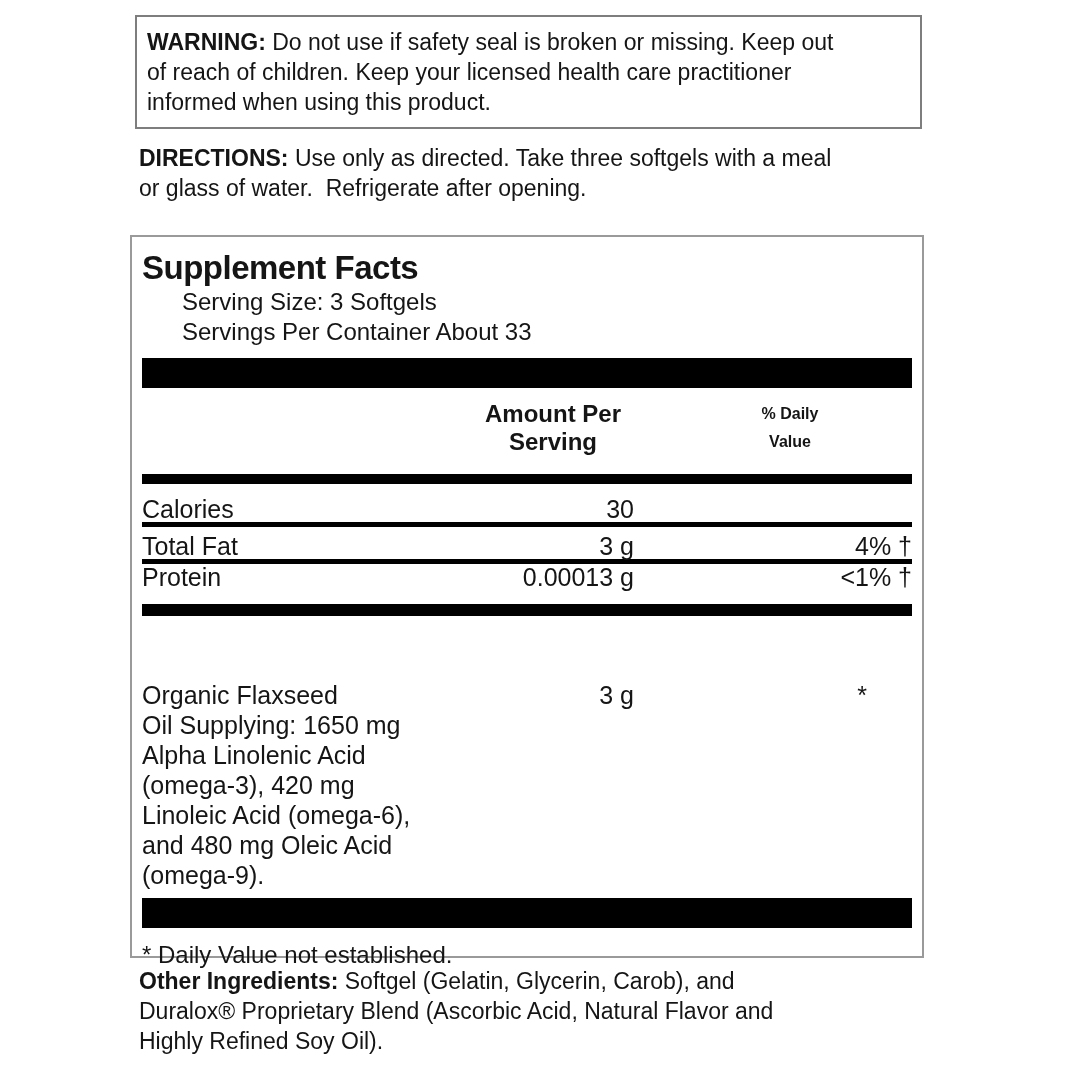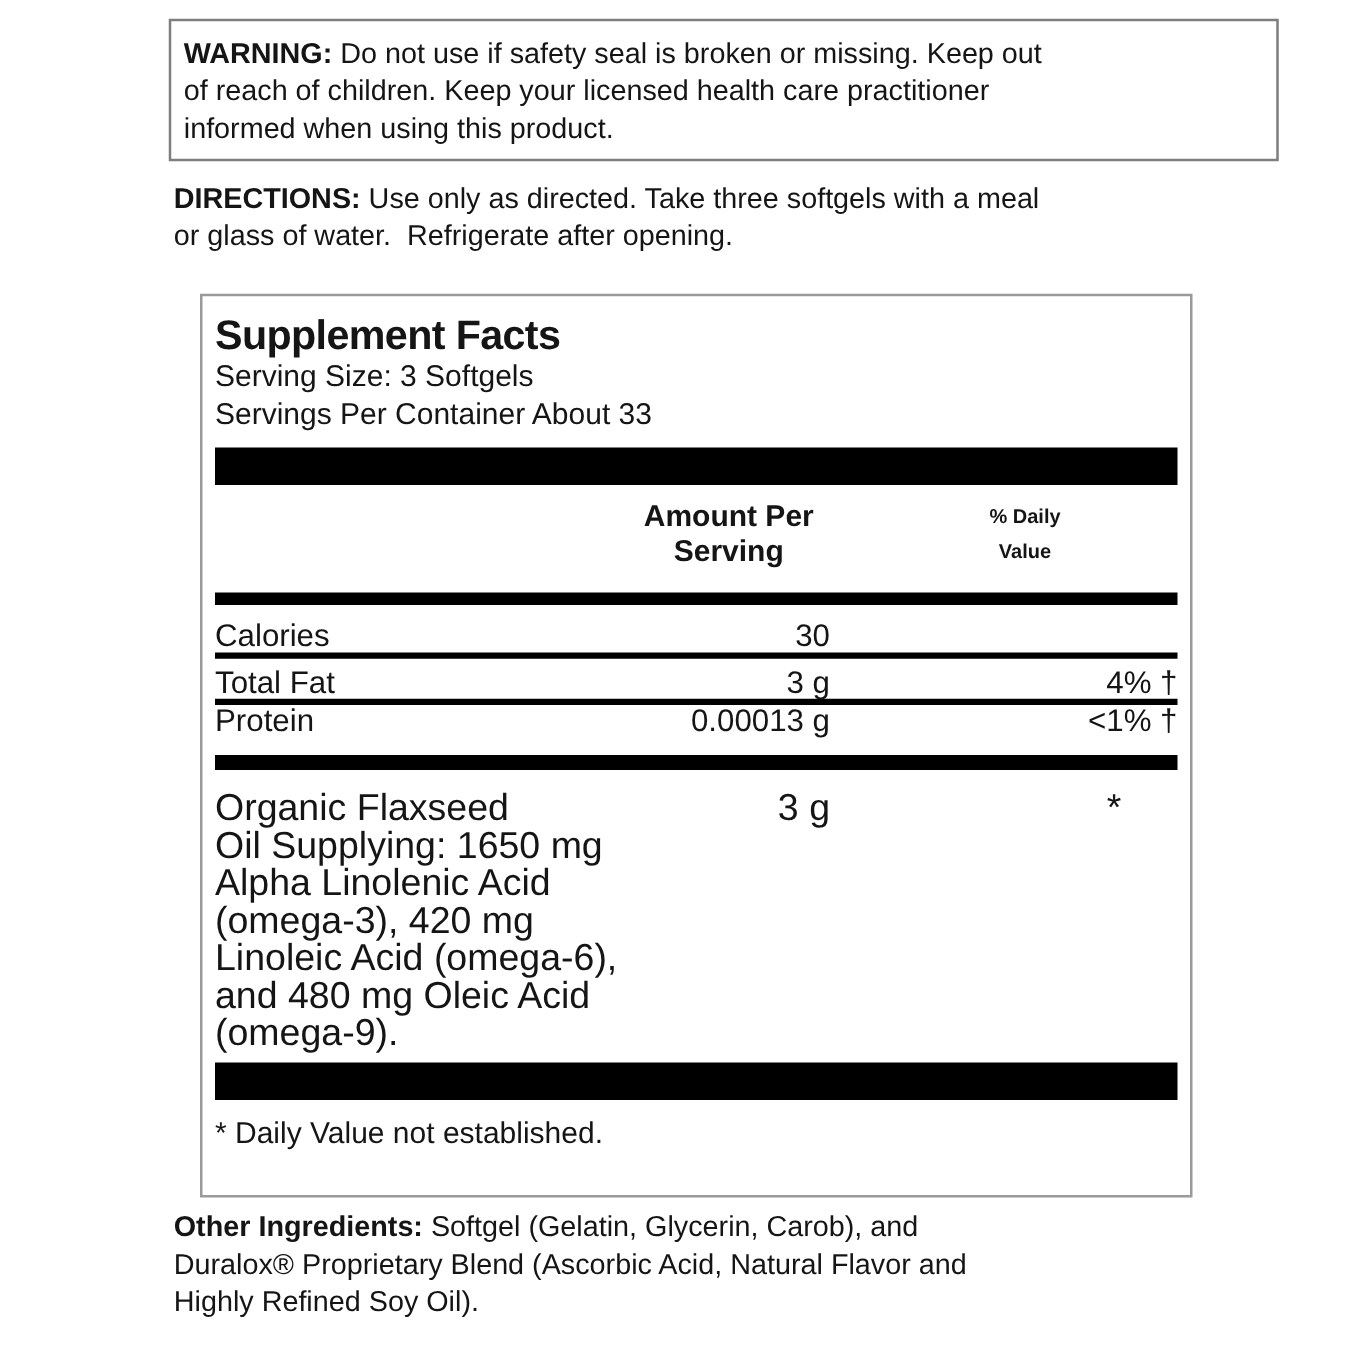--- a/index.html
+++ b/index.html
@@ -11,43 +11,43 @@
   body{
     width:1080px;height:1080px;position:relative;overflow:hidden;
     font-family:"Liberation Sans", sans-serif;color:var(--text);
   }
   .prewrap{white-space:pre-wrap;}
   .preline{white-space:pre-line;}
   b,.bold{font-weight:bold;}
 
   
   .warning-box{
-    position:absolute;left:135px;top:15px;width:888px;min-height:103px;
+    position:absolute;left:135px;top:15px;width:787px;min-height:103px;
     border:2px solid var(--border-dark);
     padding:10px 10px 10px 10px;
     font-size:23px;line-height:30px;
   }
 
   
   .directions{
     position:absolute;left:139px;top:143px;width:808px;
     font-size:23px;line-height:30px;
   }
 
   
   .panel{
-    position:absolute;left:160px;top:235px;width:794px;height:723px;
+    position:absolute;left:130px;top:235px;width:794px;height:723px;
     border:2px solid var(--border);
     padding:12px 10px 0 10px;
   }
   .sf-title{
     font-size:33px;font-weight:bold;letter-spacing:-0.5px;
     line-height:38px;
   }
-  .sf-serving{font-size:24px;line-height:30px;}
+  .sf-serving{font-size:24px;line-height:30px;margin-left:40px;}
 
   .bar{background:var(--bar);width:100%;}
   .bar-thick{height:30px;margin-top:11px;}
   .bar-medium{height:10px;}
   .bar-heavy{height:12px;margin-top:8px;}
   .bar-thick-bottom{height:30px;margin-top:8px;}
 
   .hdr-row{display:flex;padding-top:12px;margin-bottom:18px;justify-content:flex-end;}
   .hdr-spacer{width:330px;}
   .hdr-amount{
@@ -60,21 +60,21 @@
   }
 
   .nrow{display:flex;font-size:25px;line-height:26px;}
   .nrow .c-name{width:330px;text-align:left;}
   .nrow .c-amount{width:162px;text-align:right;}
   .nrow .c-dv{flex:1;text-align:right;}
   .row-calories{padding-top:12px;padding-bottom:0;border-bottom:5px solid var(--bar);height:43px;justify-content:space-between;}
   .row-fat{padding-top:6px;border-bottom:5px solid var(--bar);height:37px;}
   .row-protein{padding-top:0;height:32px;}
 
-  .ing-row{display:flex;font-size:30px;line-height:30px;padding-top:16px;height:226px;}
+  .ing-row{display:flex;font-size:25px;line-height:30px;padding-top:16px;height:226px;margin-top:48px;}
   .ing-row .c-name{width:330px;}
   .ing-row .c-amount{width:162px;text-align:right;}
   .ing-row .c-dv{flex:1;text-align:right;padding-right:45px;}
 
   .footnotes{padding-top:12px;font-size:24px;line-height:30px;}
 
   
   .other-ingredients{
     position:absolute;left:139px;top:966px;width:812px;
     font-size:23px;line-height:30px;

